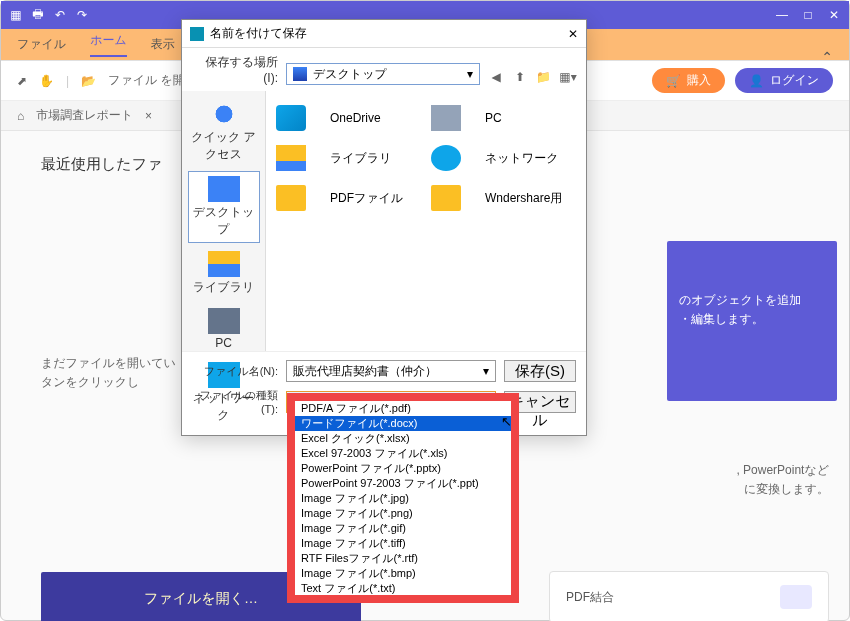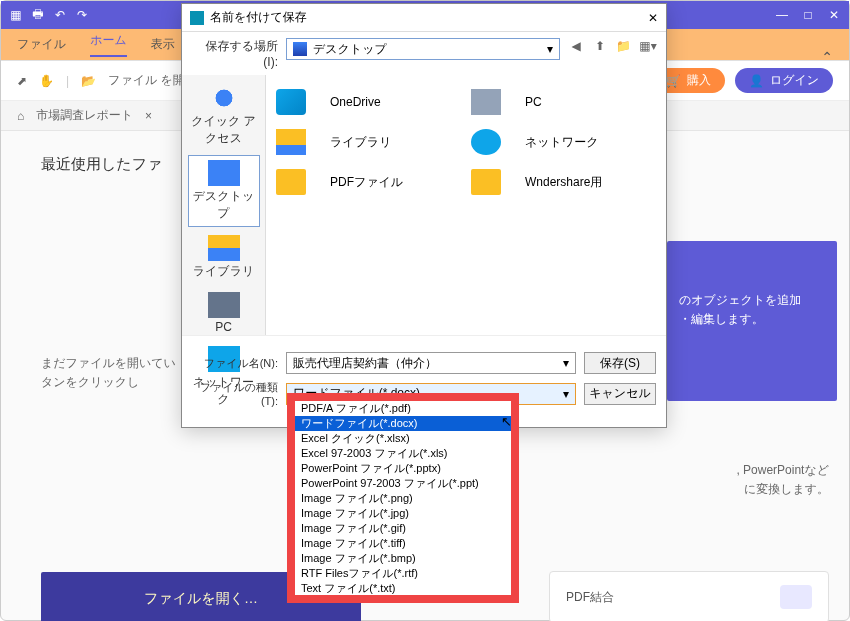--- a/index.html
+++ b/index.html
@@ -21,25 +21,25 @@
 .main{padding:16px 40px;position:relative}
 .recent{font-size:15px;color:#333;margin:8px 0 24px}
 .sidepanel{position:absolute;right:12px;top:110px;width:170px;height:160px;background:#5e5bd6;color:#fff;padding:50px 12px;font-size:12px;line-height:1.6;border-radius:2px}
 .hint{color:#666;margin-top:180px;font-size:12px;line-height:1.6}
 .bigbtn{margin-top:180px;width:320px;height:53px;background:#3d3a9e;color:#fef9c3;display:flex;align-items:center;justify-content:center;font-size:14px;border-radius:2px}
 .card{position:absolute;right:20px;width:280px;height:52px;background:#fff;border:1px solid #e0e0e0;border-radius:4px;display:flex;align-items:center;justify-content:space-between;padding:0 16px;color:#555}
 .card .ic{width:32px;height:24px;background:#e8e8ff;border-radius:4px}
 .card1{top:440px}
 .hint2{position:absolute;right:20px;top:330px;color:#666;font-size:12px;text-align:right;line-height:1.6}
 
-.dialog{position:absolute;left:180px;top:2px;width:486px;background:#fff;border:1px solid #888;box-shadow:0 4px 20px rgba(0,0,0,.2);z-index:10}
+.dialog{position:absolute;left:180px;top:18px;width:406px;background:#fff;border:1px solid #888;box-shadow:0 4px 20px rgba(0,0,0,.2);z-index:10}
 .dhdr{height:28px;display:flex;align-items:center;justify-content:space-between;padding:0 8px;border-bottom:1px solid #ddd}
 .dhdr .t{display:flex;align-items:center;gap:6px}
 .dhdr .logo{width:14px;height:14px;background:#0891b2}
-.drow{display:flex;align-items:flex-start;padding:6px 10px;gap:8px}
+.drow{display:flex;align-items:flex-end;padding:6px 10px;gap:8px}
 .drow label{width:86px;text-align:right;color:#333}
 .locsel{flex:1;height:22px;border:1px solid #7a9fd4;background:#fff;padding:0 6px;display:flex;align-items:center;gap:6px}
 .locsel .dicn{width:14px;height:14px;background:linear-gradient(#3b82f6,#1e40af)}
 .navic{display:flex;gap:8px;color:#666}
 .navic span{width:16px;height:16px;display:flex;align-items:center;justify-content:center;cursor:pointer}
 .dbody{display:flex;height:260px}
 .places{width:84px;background:#f5f5f5;border-right:1px solid #ddd;display:flex;flex-direction:column;align-items:center;padding:6px 0;gap:4px}
 .place{width:72px;padding:4px 2px;text-align:center;font-size:10px;color:#333;cursor:pointer}
 .place.sel{border:1px solid #7a9fd4;background:#fff}
 .place .pic{width:32px;height:26px;margin:0 auto 2px}
@@ -50,26 +50,26 @@
 .pic.net{background:#0ea5e9}
 .files{flex:1;padding:10px;display:grid;grid-template-columns:1fr 1fr;gap:6px 10px;align-content:start}
 .fitem{display:flex;align-items:center;gap:24px;height:34px;cursor:pointer}
 .fitem .fic{width:30px;height:26px}
 .fic.od{background:linear-gradient(135deg,#0ea5e9,#0284c7);border-radius:4px}
 .fic.pc2{background:#94a3b8}
 .fic.nw{background:#0ea5e9;border-radius:50%}
 .fic.fld{background:#fbbf24;border-radius:2px}
 .fic.usr{background:linear-gradient(#fbbf24 50%,#06b6d4 50%)}
 .fic.lib2{background:linear-gradient(#fbbf24 60%,#3b82f6 60%)}
-.dfoot{padding:16px 10px 14px;border-top:1px solid #eee}
+.dfoot{padding:8px 10px 14px;border-top:1px solid #eee}
 .frow{display:flex;align-items:center;gap:8px;margin-bottom:6px}
 .frow label{width:86px;text-align:right;color:#333;font-size:11px}
 .fsel{flex:1;height:22px;border:1px solid #999;padding:0 6px;display:flex;align-items:center;background:#fff}
 .fsel.open{border:1px solid #e89a2e;background:#e6f2ff}
-.dbtn{width:72px;height:22px;border:1px solid #999;background:#f0f0f0;font-size:12px;cursor:pointer}
+.dbtn{width:72px;height:22px;border:1px solid #999;background:#f0f0f0;font-size:15px;cursor:pointer}
 .dropdown{position:absolute;left:286px;top:392px;width:232px;border:8px solid #ef4444;background:#fff;z-index:20;max-height:210px;overflow:hidden}
 .dropdown .opt{padding:1px 6px;font-size:11px;line-height:13px;cursor:pointer;white-space:nowrap}
 .dropdown .opt.hl{background:#0a5fd6;color:#fff}
 .chev{position:absolute;right:16px;top:48px;color:#888;font-size:14px}
 .cursor{position:absolute;left:500px;top:413px;z-index:30;font-size:13px}
 </style>
 </head>
 <body>
 
 <div class="app">
@@ -228,22 +228,22 @@
     </div>
   </div>
 
   <div class="dropdown" id="dropdown">
       <div class="opt">PDF/A ファイル(*.pdf)</div>
       <div class="opt hl">ワードファイル(*.docx)</div>
       <div class="opt">Excel クイック(*.xlsx)</div>
       <div class="opt">Excel 97-2003 ファイル(*.xls)</div>
       <div class="opt">PowerPoint ファイル(*.pptx)</div>
       <div class="opt">PowerPoint 97-2003 ファイル(*.ppt)</div>
+      <div class="opt">Image ファイル(*.jpg)</div>
       <div class="opt">Image ファイル(*.png)</div>
-      <div class="opt">Image ファイル(*.jpg)</div>
       <div class="opt">Image ファイル(*.gif)</div>
       <div class="opt">Image ファイル(*.tiff)</div>
+      <div class="opt">RTF Filesファイル(*.rtf)</div>
       <div class="opt">Image ファイル(*.bmp)</div>
-      <div class="opt">RTF Filesファイル(*.rtf)</div>
       <div class="opt">Text ファイル(*.txt)</div>
     </div>
   <div class="cursor">↖</div>
 </div>
 
 </body></html>

